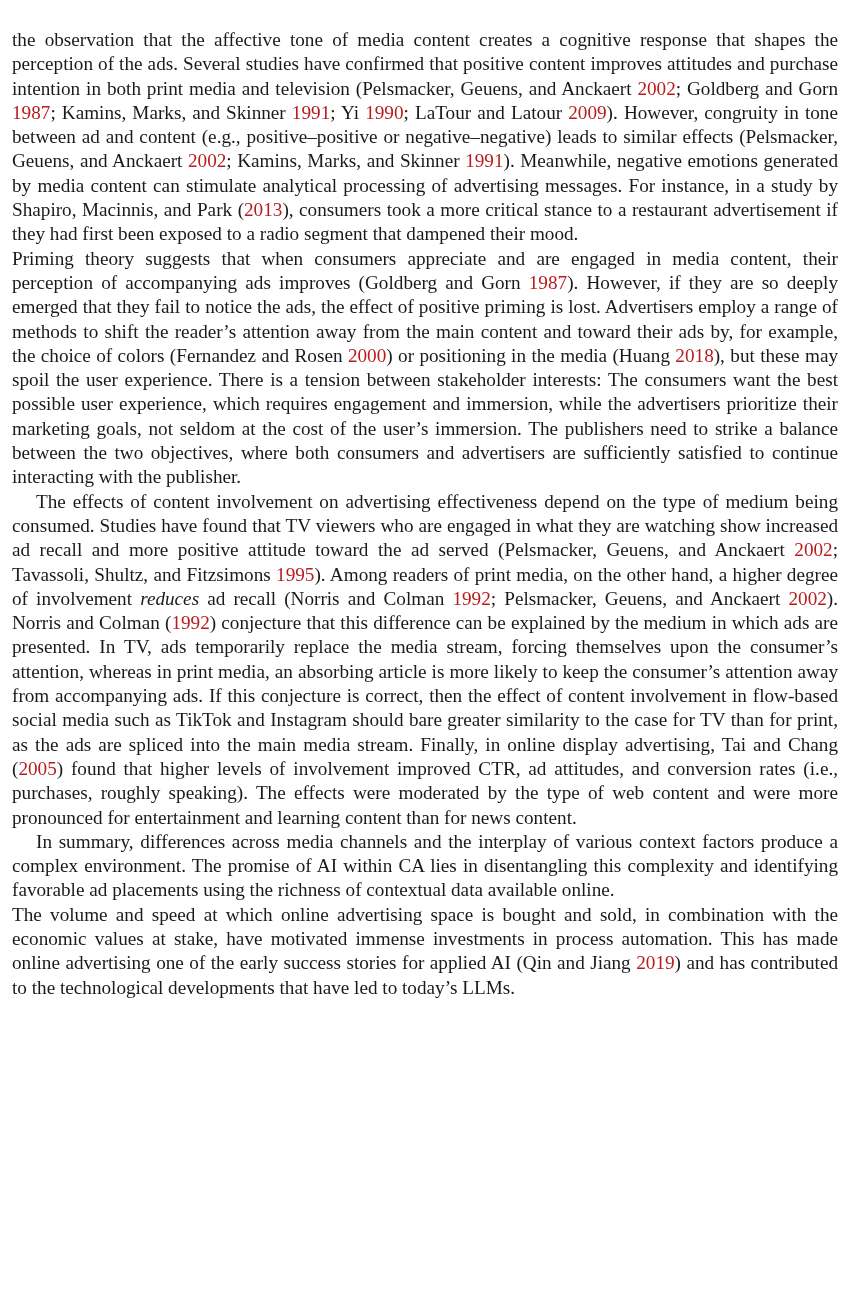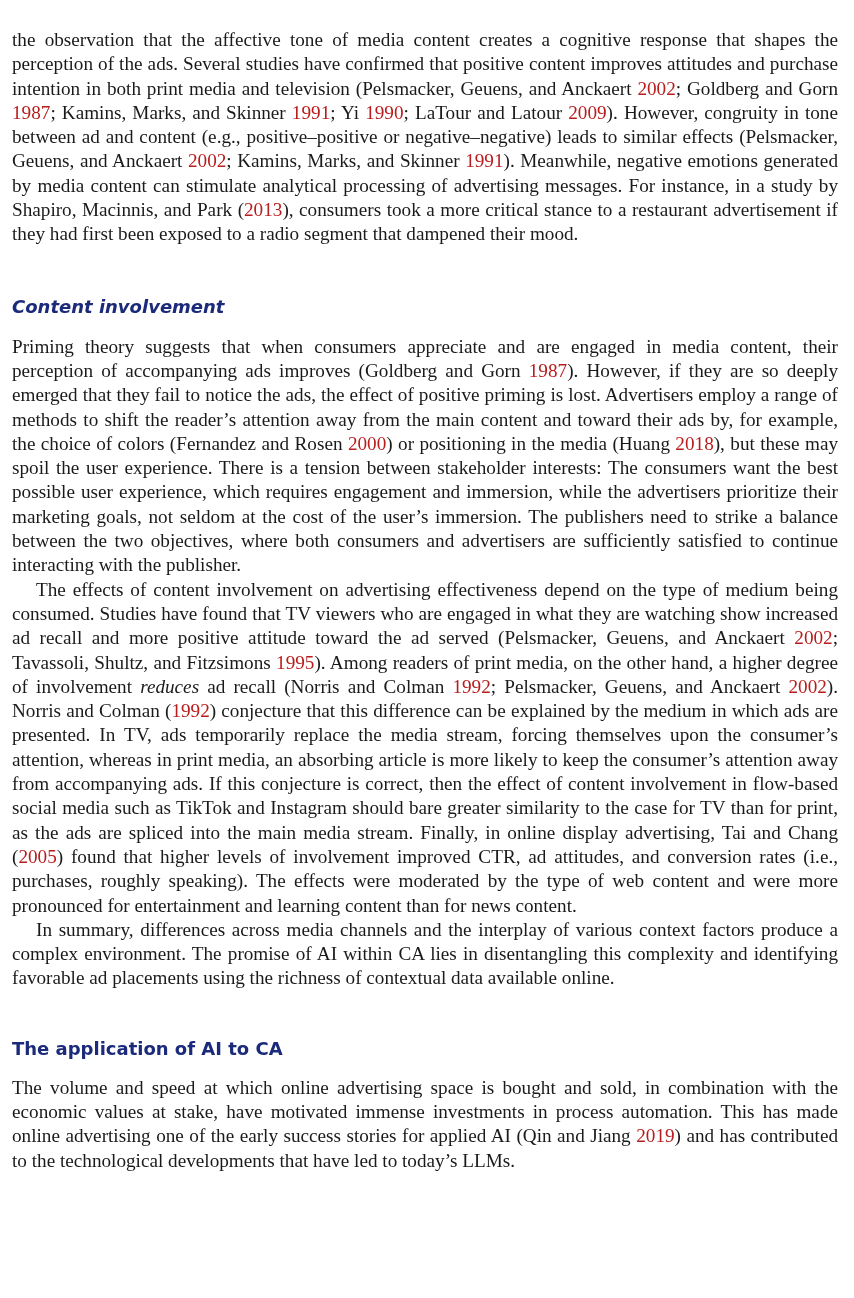--- a/index.html
+++ b/index.html
@@ -23,24 +23,22 @@
   em { font-style: italic; }
 </style>
 </head>
 <body>
 
 <div class="page">
   <div>
     <p><span>the observation that the affective tone of media content creates a cognitive response that shapes the perception of the ads. Several studies have confirmed that positive content improves attitudes and purchase intention in both print media and television (Pelsmacker, Geuens, and Anckaert </span><a class="cite">2002</a><span>; Goldberg and Gorn </span><a class="cite">1987</a><span>; Kamins, Marks, and Skinner </span><a class="cite">1991</a><span>; Yi </span><a class="cite">1990</a><span>; LaTour and Latour </span><a class="cite">2009</a><span>). However, congruity in tone between ad and content (e.g., positive–positive or negative–negative) leads to similar effects (Pelsmacker, Geuens, and Anckaert </span><a class="cite">2002</a><span>; Kamins, Marks, and Skinner </span><a class="cite">1991</a><span>). Meanwhile, negative emotions generated by media content can stimulate analytical processing of advertising messages. For instance, in a study by Shapiro, Macinnis, and Park (</span><a class="cite">2013</a><span>), consumers took a more critical stance to a restaurant advertisement if they had first been exposed to a radio segment that dampened their mood.</span></p>
   </div>
 
-  <h2 class="italic h-content">Content involvement</h2>
   <div>
     <p><span>Priming theory suggests that when consumers appreciate and are engaged in media content, their perception of accompanying ads improves (Goldberg and Gorn </span><a class="cite">1987</a><span>). However, if they are so deeply emerged that they fail to notice the ads, the effect of positive priming is lost. Advertisers employ a range of methods to shift the reader’s attention away from the main content and toward their ads by, for example, the choice of colors (Fernandez and Rosen </span><a class="cite">2000</a><span>) or positioning in the media (Huang </span><a class="cite">2018</a><span>), but these may spoil the user experience. There is a tension between stakeholder interests: The consumers want the best possible user experience, which requires engagement and immersion, while the advertisers prioritize their marketing goals, not seldom at the cost of the user’s immersion. The publishers need to strike a balance between the two objectives, where both consumers and advertisers are sufficiently satisfied to continue interacting with the publisher.</span></p>
     <p class="indent"><span>The effects of content involvement on advertising effectiveness depend on the type of medium being consumed. Studies have found that TV viewers who are engaged in what they are watching show increased ad recall and more positive attitude toward the ad served (Pelsmacker, Geuens, and Anckaert </span><a class="cite">2002</a><span>; Tavassoli, Shultz, and Fitzsimons </span><a class="cite">1995</a><span>). Among readers of print media, on the other hand, a higher degree of involvement </span><em>reduces</em><span> ad recall (Norris and Colman </span><a class="cite">1992</a><span>; Pelsmacker, Geuens, and Anckaert </span><a class="cite">2002</a><span>). Norris and Colman (</span><a class="cite">1992</a><span>) conjecture that this differ­ence can be explained by the medium in which ads are presented. In TV, ads temporarily replace the media stream, forcing themselves upon the consumer’s attention, whereas in print media, an absorbing article is more likely to keep the consumer’s attention away from accompanying ads. If this conjecture is correct, then the effect of content involvement in flow-based social media such as TikTok and Instagram should bare greater similarity to the case for TV than for print, as the ads are spliced into the main media stream. Finally, in online display advertising, Tai and Chang (</span><a class="cite">2005</a><span>) found that higher levels of involvement improved CTR, ad attitudes, and conversion rates (i.e., purchases, roughly speaking). The effects were moderated by the type of web content and were more pronounced for entertainment and learning content than for news content.</span></p>
     <p class="indent"><span>In summary, differences across media channels and the interplay of various context factors produce a complex environment. The promise of AI within CA lies in disentangling this com­plexity and identifying favorable ad placements using the richness of contextual data avail­able online.</span></p>
   </div>
 
-  <h2 class="h-ai">The application of AI to CA</h2>
   <div>
     <p><span>The volume and speed at which online advertising space is bought and sold, in combination with the economic values at stake, have motivated immense investments in process automation. This has made online advertising one of the early success stories for applied AI (Qin and Jiang </span><a class="cite">2019</a><span>) and has contributed to the technological developments that have led to today’s LLMs.</span></p>
   </div>
 </div>
 
 </body></html>

